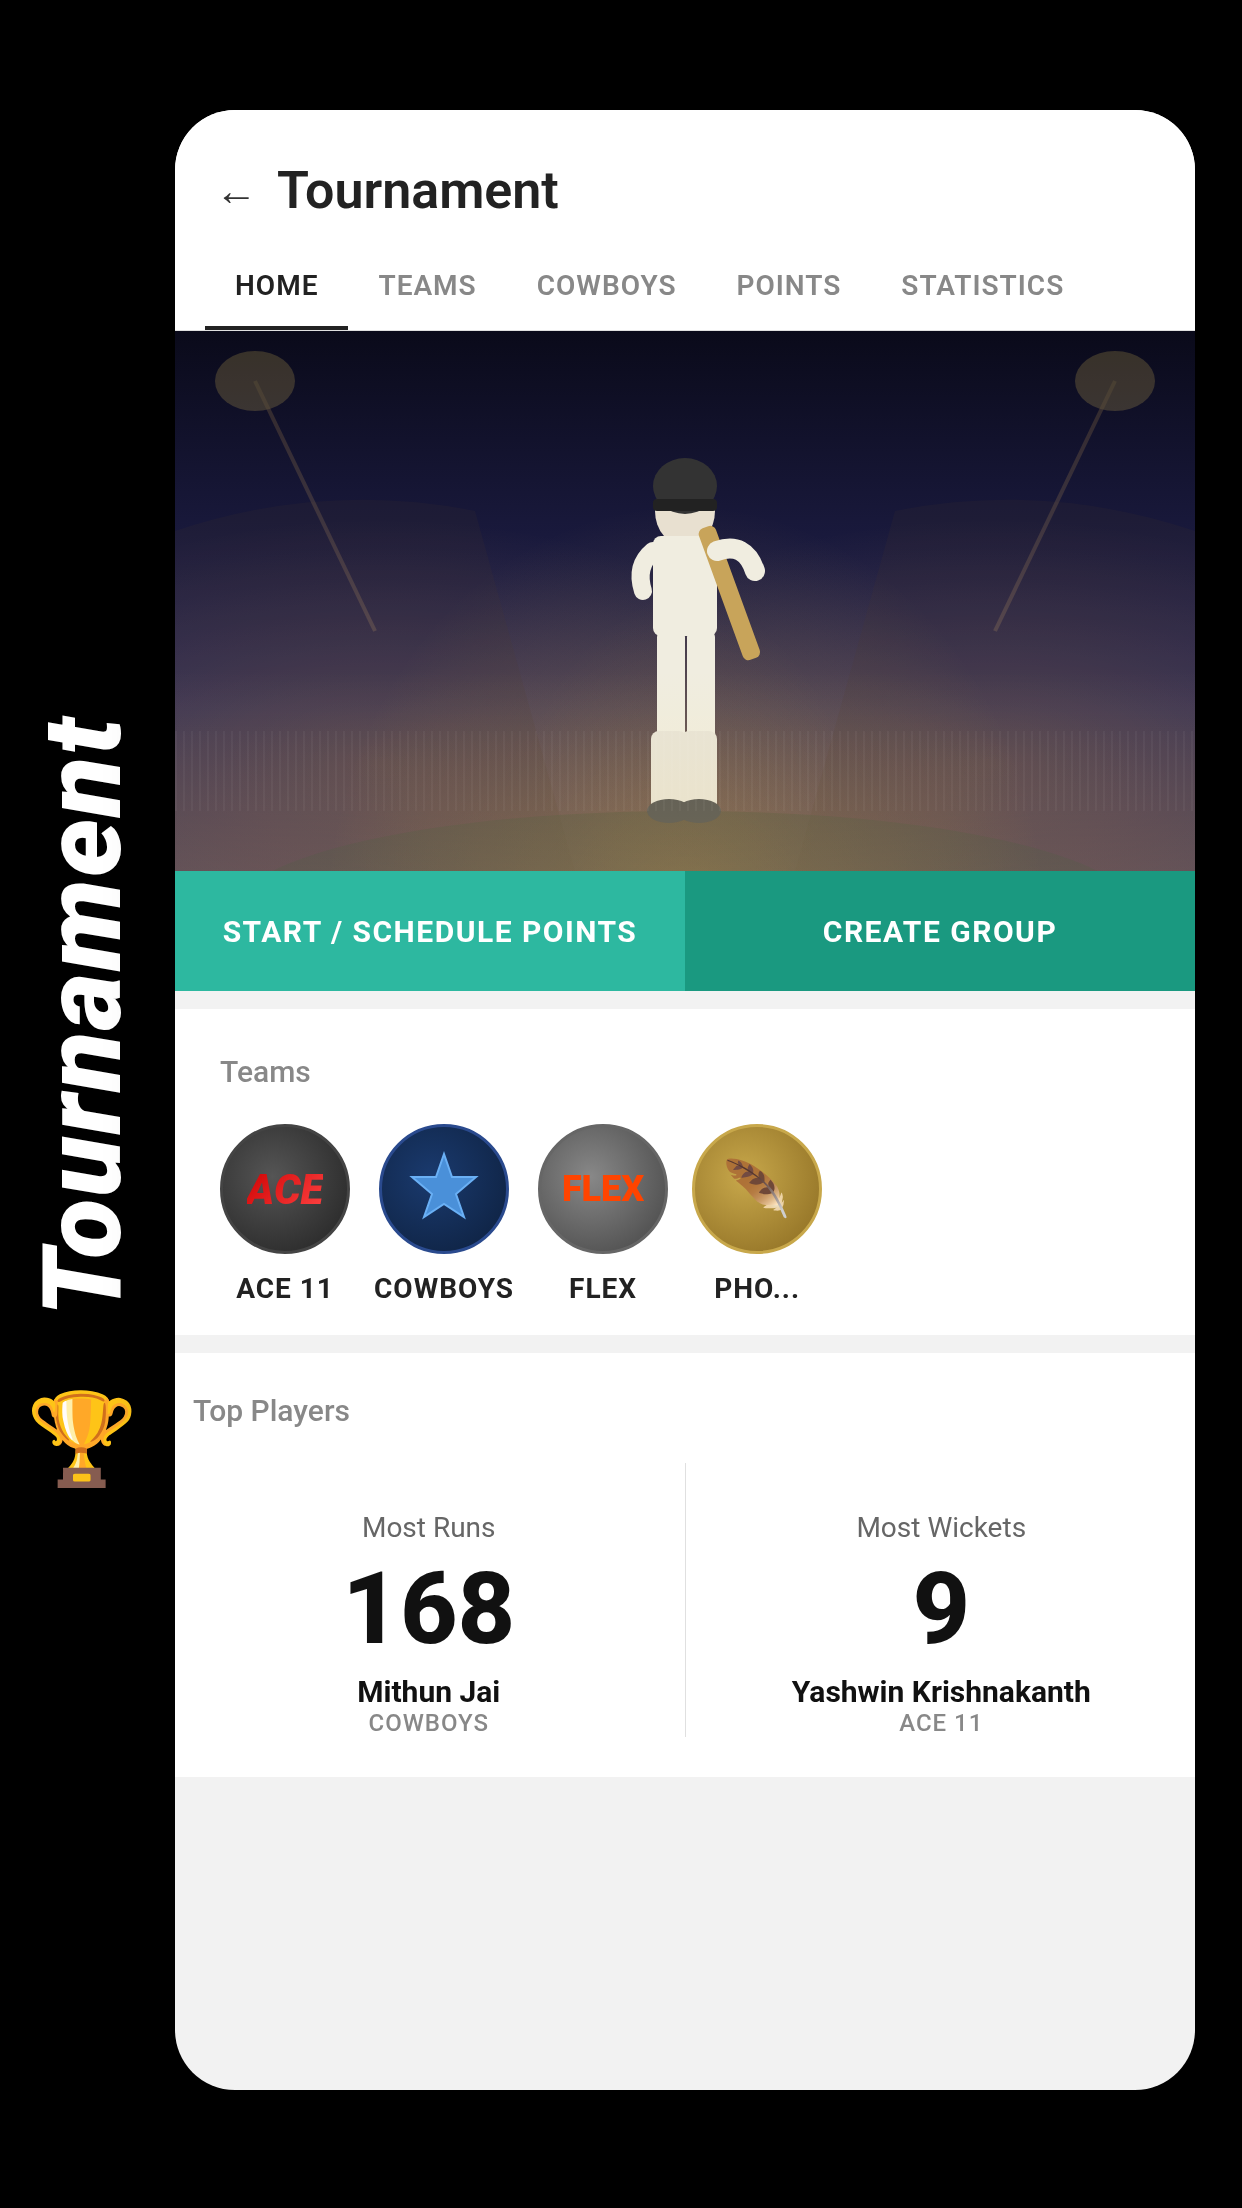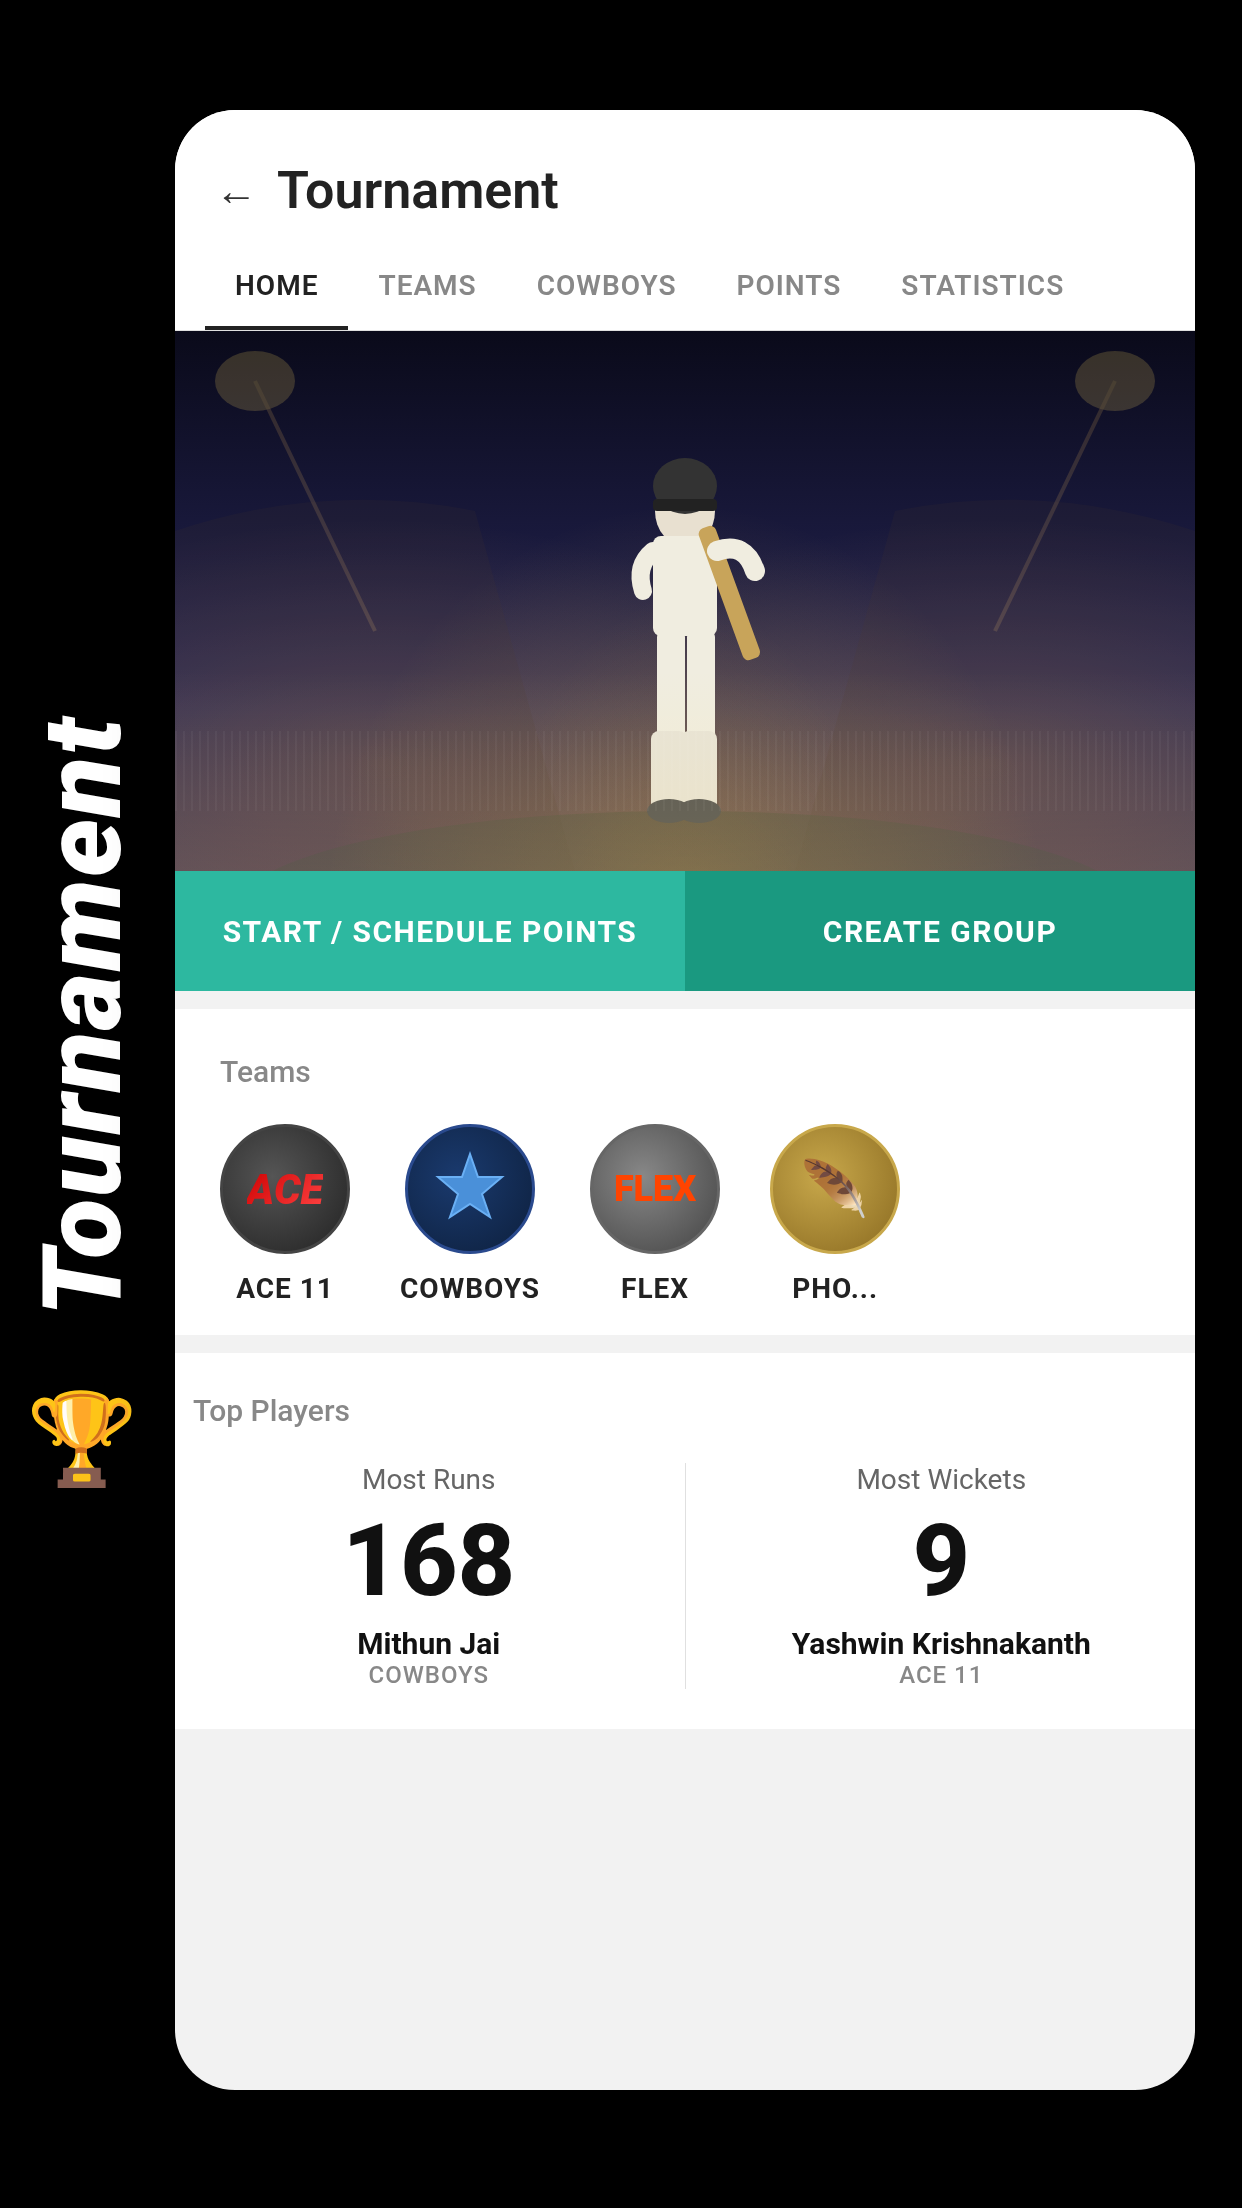--- a/index.html
+++ b/index.html
@@ -208,21 +208,21 @@
       margin-top: 18px;
     }
     .section-title {
       font-size: 30px;
       color: #888;
       margin-bottom: 35px;
       font-weight: 500;
     }
     .teams-row {
       display: flex;
-      gap: 50px;
+      gap: 24px;
       overflow: hidden;
       align-items: center;
     }
     .team-item {
       display: flex;
       flex-direction: column;
       align-items: center;
       gap: 18px;
       cursor: pointer;
     }
@@ -272,20 +272,21 @@
       margin-top: 30px;
     }
     .player-stat {
       flex: 1;
       text-align: center;
     }
     .stat-label {
       font-size: 28px;
       color: #666;
       margin-bottom: 15px;
+      margin-top: 48px;
     }
     .stat-value {
       font-size: 100px;
       font-weight: 800;
       color: #111;
       line-height: 1;
       margin-bottom: 15px;
     }
     .player-name {
       font-size: 30px;

